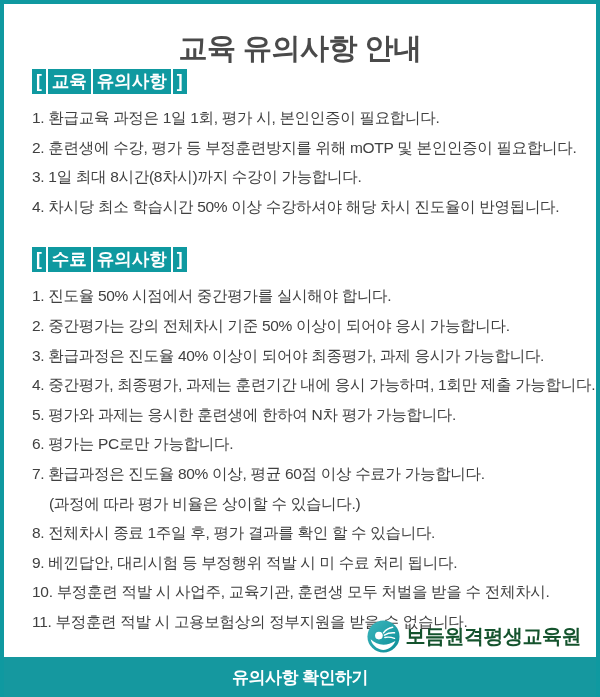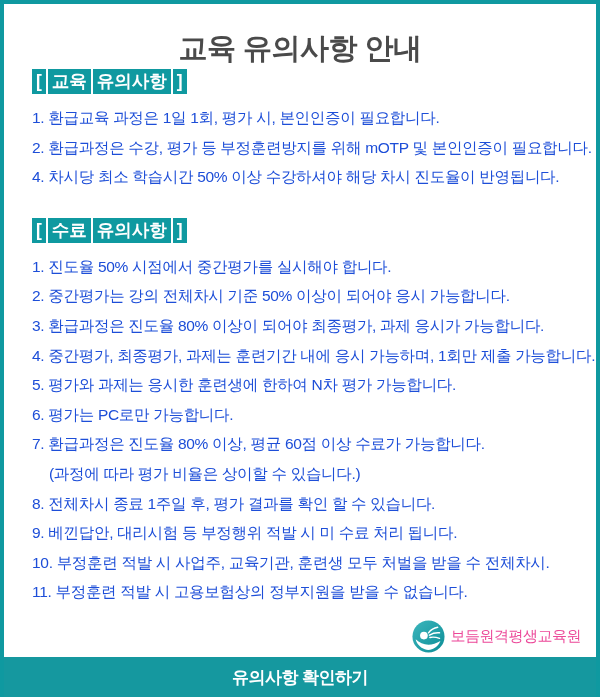--- a/index.html
+++ b/index.html
@@ -32,34 +32,34 @@
   .sec-header { margin-bottom:9px; font-size:17.5px; font-weight:bold; line-height:22px; }
   .sec-header .seg {
     display:inline-block;
     background:#0f99a0;
     color:#ffffff;
     padding:1px 4px 2px 4px;
     margin-right:2px;
   }
   .sec-header .seg:last-child { margin-right:0; }
 
-  .items { color:#1d4ed8; font-size:15.5px; }
+  .items { color:#404040; font-size:15.5px; }
   .item { line-height:29.6px; white-space:nowrap; letter-spacing:-0.3px; }
   .item .num { margin-right:4px; }
   .item-note { line-height:29.6px; padding-left:17px; letter-spacing:-0.3px; }
 
   .logo {
     position:absolute;
     right:15px; bottom:44px;
     display:flex; align-items:center; gap:6px;
   }
   .logo-text {
-    color:#ec4899;
-    font-size:15px;
-    font-weight:normal;
+    color:#14532d;
+    font-size:20px;
+    font-weight:bold;
     letter-spacing:-0.5px;
   }
 
   .footer-bar {
     position:absolute;
     left:-4px; right:-4px; bottom:0;
     height:40px;
     background:#15989f;
     display:flex; align-items:center; justify-content:center;
     cursor:pointer;
@@ -82,23 +82,26 @@
     <div class="sec-header">
       <span class="seg">[</span><span class="seg">교육</span><span class="seg">유의사항</span><span class="seg">]</span>
     </div>
     <div class="items">
 
         <div class="item">
           <span class="num">1.</span><span>환급교육 과정은  1일 1회, 평가 시, 본인인증이 필요합니다.</span>
         </div>
 
         <div class="item">
-          <span class="num">2.</span><span>환급과정은 수강, 평가 등 부정훈련방지를 위해 mOTP 및 본인인증이 필요합니다.</span>
+          <span class="num">2.</span><span>훈련생에 수강, 평가 등 부정훈련방지를 위해 mOTP 및 본인인증이 필요합니다.</span>
         </div>
 
+        <div class="item">
+          <span class="num">3.</span><span>1일 최대 8시간(8차시)까지 수강이 가능합니다.</span>
+        </div>
 
         <div class="item">
           <span class="num">4.</span><span>차시당 최소 학습시간 50% 이상 수강하셔야 해당 차시 진도율이 반영됩니다.</span>
         </div>
 
       </div>
   </div>
 
   <div class="section section-2">
     <div class="sec-header">
@@ -108,21 +111,21 @@
 
         <div class="item">
           <span class="num">1.</span><span>진도율 50% 시점에서 중간평가를 실시해야 합니다.</span>
         </div>
 
         <div class="item">
           <span class="num">2.</span><span>중간평가는 강의 전체차시 기준 50% 이상이 되어야 응시 가능합니다.</span>
         </div>
 
         <div class="item">
-          <span class="num">3.</span><span>환급과정은 진도율 80% 이상이 되어야 최종평가, 과제 응시가 가능합니다.</span>
+          <span class="num">3.</span><span>환급과정은 진도율 40% 이상이 되어야 최종평가, 과제 응시가 가능합니다.</span>
         </div>
 
         <div class="item">
           <span class="num">4.</span><span>중간평가, 최종평가, 과제는 훈련기간 내에 응시 가능하며, 1회만 제출 가능합니다.</span>
         </div>
 
         <div class="item">
           <span class="num">5.</span><span>평가와 과제는 응시한 훈련생에 한하여 N차 평가 가능합니다.</span>
         </div>
 

